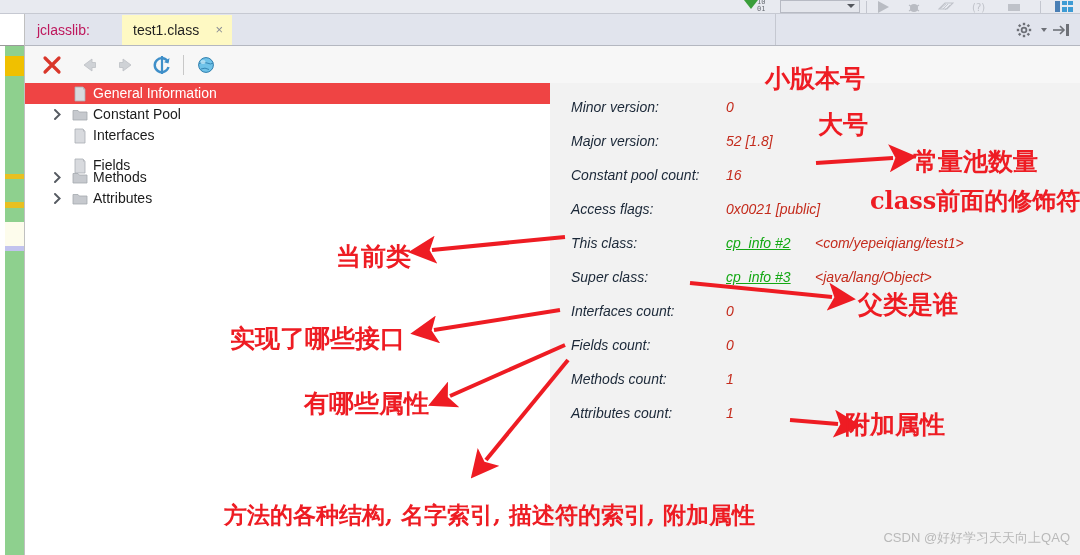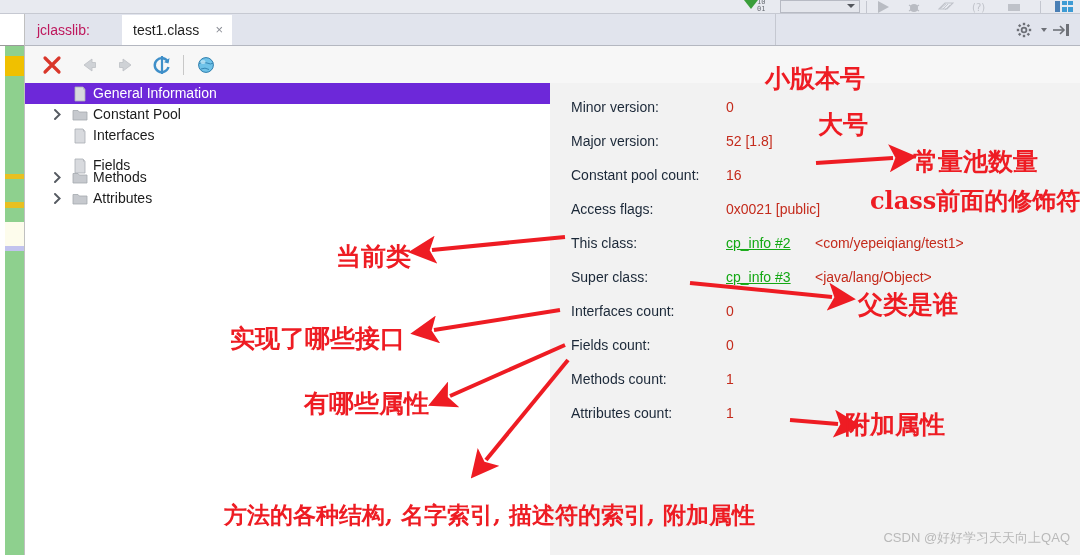--- a/index.html
+++ b/index.html
@@ -95,21 +95,21 @@
     background: #e1e4ed;
     border-bottom: 1px solid #b4b7c0;
     box-sizing: border-box;
   }
   .tab-prefix {
     position: absolute; left: 12px; top: 8px;
     font-size: 14px; color: #be185d;
   }
   .tab-active {
     position: absolute; left: 97px; top: 1px; width: 110px; height: 30px;
-    background: #ffffff;
+    background: #fef9c3;
   }
   .tab-active .label {
     position: absolute; left: 11px; top: 7px;
     font-size: 14px; color: #1f1f1f; white-space: nowrap;
   }
   .tab-close {
     position: absolute; right: 9px; top: 8px;
     font-size: 13px; color: #8a8d95; line-height: 13px;
   }
   .tab-divider {
@@ -144,40 +144,40 @@
   }
 
   
   .treepanel {
     position: absolute; left: 25px; top: 83px; width: 525px; height: 472px;
     background: #ffffff;
   }
   .tree-row {
     position: absolute; left: 0px; width: 525px; height: 21px;
   }
-  .tree-row.selected { background: #6d28d9; }
+  .tree-row.selected { background: #ef4444; }
   .tree-row .twisty {
     position: absolute; left: 28px; top: 5px;
     width: 9px; height: 11px;
   }
   .tree-row .ticon {
     position: absolute; left: 47px; top: 3px; width: 16px; height: 16px;
   }
   .tree-row .tlabel {
     position: absolute; left: 68px; top: 2px;
     font-size: 14px; color: #1b1b1b; white-space: nowrap;
   }
   .tree-row.selected .tlabel { color: #ffffff; }
 
   
   .detailpanel {
     position: absolute; left: 550px; top: 83px; width: 530px; height: 472px;
     background: #f2f2f2;
   }
-  .detail-row { position: absolute; left: 0px; height: 22px; width: 530px; }
+  .detail-row { position: absolute; left: 0px; height: 22px; width: 530px; font-style: italic; }
   .detail-row .dlabel {
     position: absolute; left: 21px; top: 1px;
     font-size: 14px; color: #1b2838; white-space: nowrap;
   }
   .detail-row .dvalue {
     position: absolute; left: 176px; top: 1px;
     font-size: 14px; color: #c42b1c; white-space: nowrap;
   }
   .detail-row .dlink {
     position: absolute; left: 176px; top: 1px;

